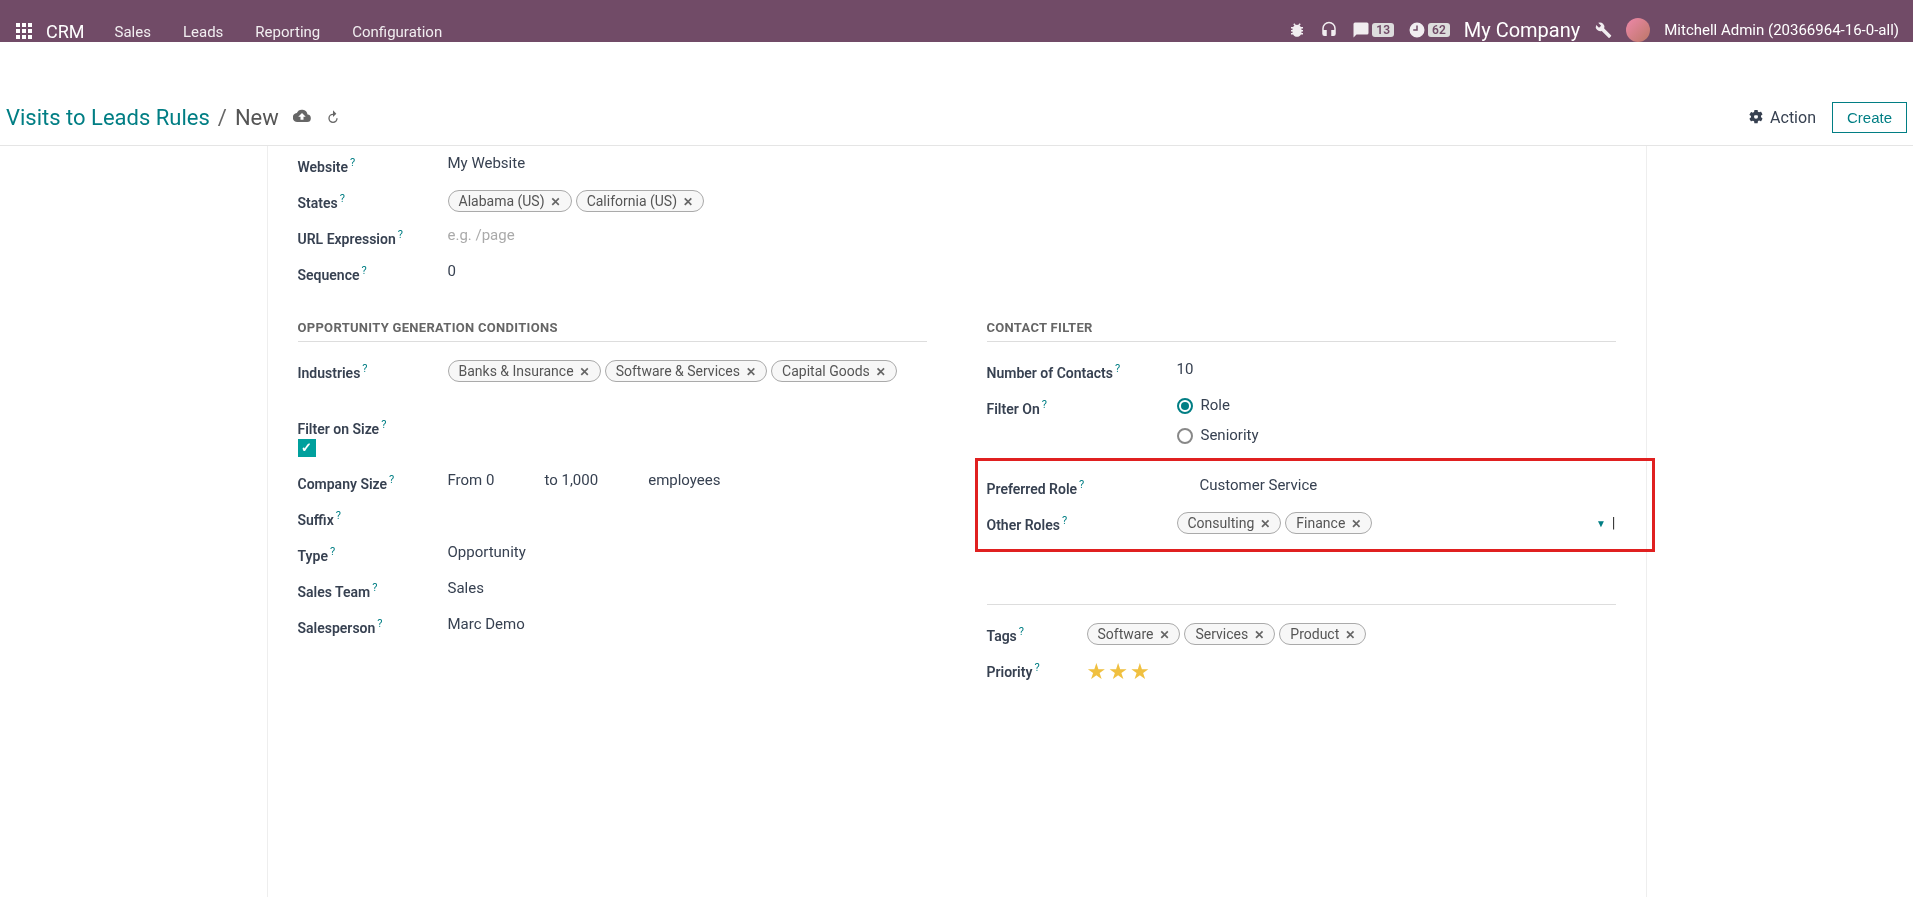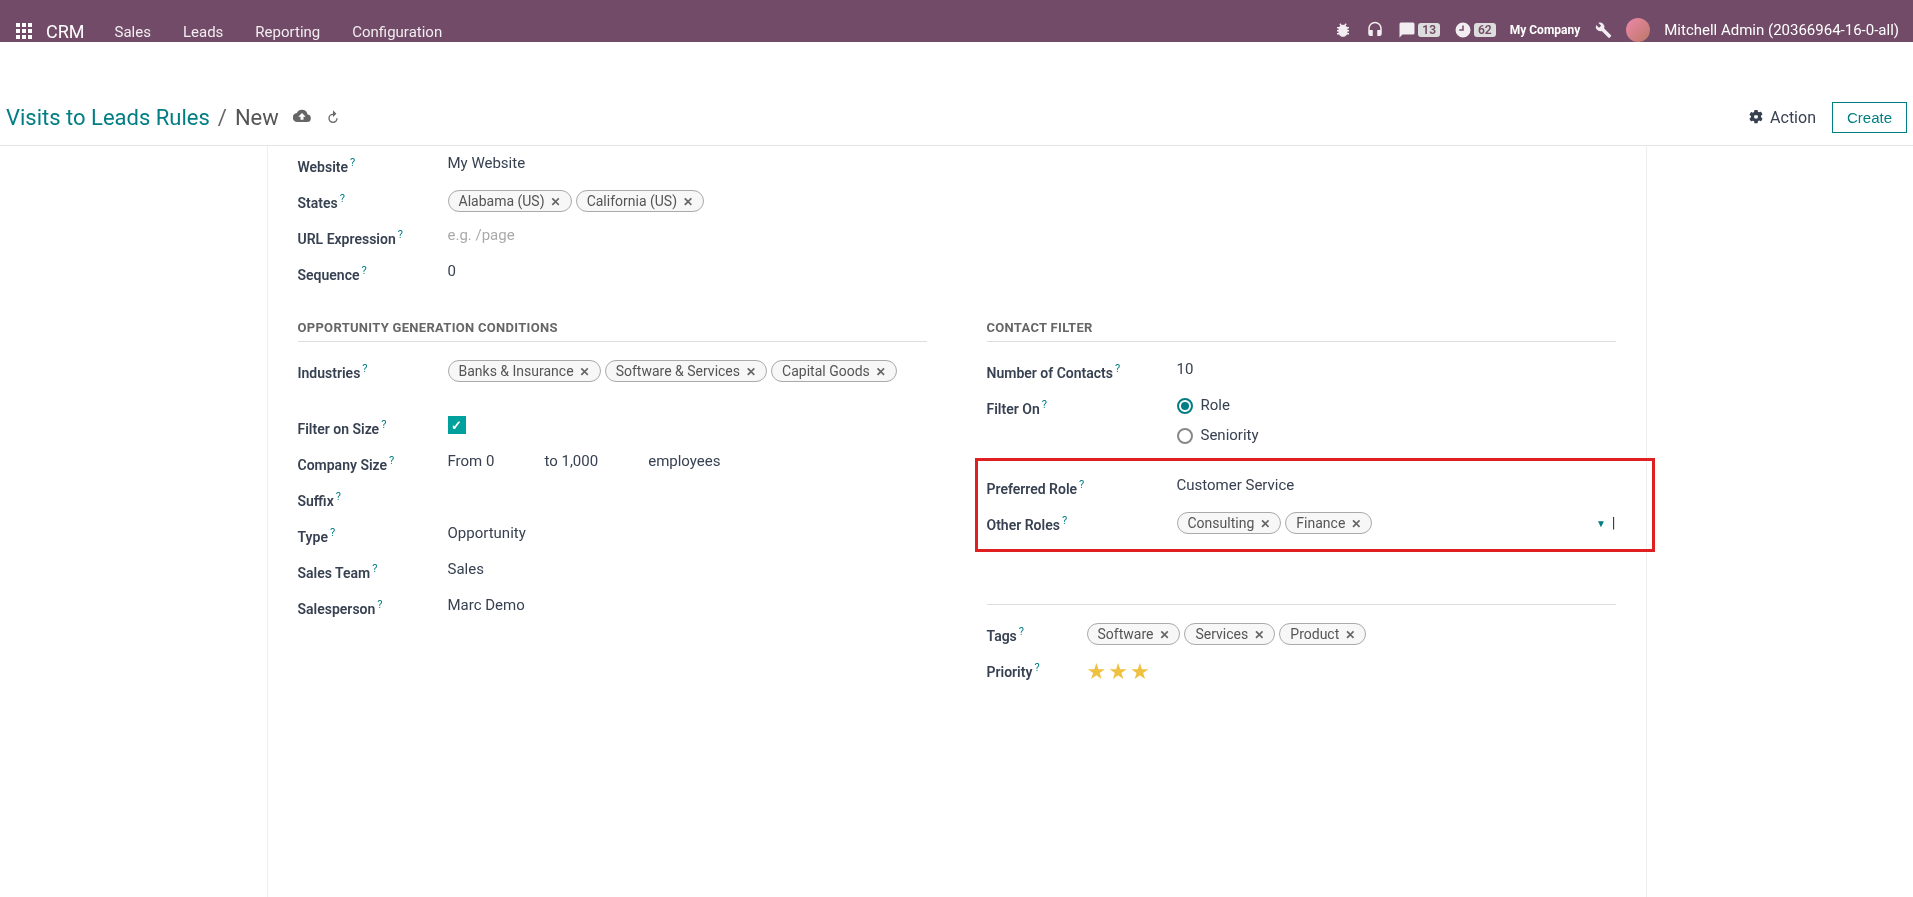--- a/index.html
+++ b/index.html
@@ -10,21 +10,21 @@
 .navbar-left { display: flex; align-items: center; gap: 4px; }
 .apps-icon { width: 18px; height: 18px; display: grid; grid-template-columns: repeat(3,4px); grid-template-rows: repeat(3,4px); gap: 2px; margin: 0 8px; cursor: pointer; }
 .apps-icon span { background: #fff; width: 4px; height: 4px; }
 .brand { font-size: 18px; font-weight: 400; margin-right: 12px; }
 .nav-link { color: rgba(255,255,255,0.9); padding: 0 14px; font-size: 15px; cursor: pointer; }
 .navbar-right { margin-left: auto; display: flex; align-items: center; gap: 14px; }
 .nav-icon { cursor: pointer; display: flex; align-items: center; color: rgba(255,255,255,0.9); }
 .nav-icon svg { fill: currentColor; }
 .badge-wrap { display: flex; align-items: center; gap: 2px; }
 .badge { background: #ddd; color: #714b67; border-radius: 3px; padding: 0 4px; font-size: 12px; font-weight: 600; }
-.company-name { font-size: 12px; font-weight: bold; }
+.company-name { font-size: 20px; }
 .avatar { width: 24px; height: 24px; border-radius: 50%; background: linear-gradient(135deg,#e8a 0%,#b76 100%); display:inline-block; }
 .user-name { font-size: 15px; margin-right: 6px; }
 
 
 .actionbar { display: flex; align-items: center; padding: 8px 6px; border-bottom: 1px solid #e5e5e5; height: 56px; margin-top: 48px; }
 .breadcrumb { display: flex; align-items: center; gap: 8px; font-size: 22px; }
 .breadcrumb a { color: #017e84; text-decoration: none; cursor: pointer; }
 .breadcrumb .sep { color: #666; }
 .breadcrumb .current { color: #555; }
 .bc-icon { color: #666; margin-left: 6px; cursor: pointer; }
@@ -184,21 +184,21 @@
           <span class="tag">
                 <span>Software &amp; Services</span>
                 <span class="tag-x">✕</span>
               </span>
           <span class="tag">
                 <span>Capital Goods</span>
                 <span class="tag-x">✕</span>
               </span>
         </div>
       </div>
-      <div class="field-row" style="margin-top:20px;">
+      <div class="field-row" style="margin-top:20px;flex-direction:column;">
         <div class="field-label"><span>Filter on Size</span><span class="help-sup">?</span></div>
         <div class="field-value">
               <span class="checkbox"></span>
             </div>
       </div>
       <div class="field-row">
         <div class="field-label"><span>Company Size</span><span class="help-sup">?</span></div>
         <div class="field-value size-row">
           <span><span>From</span> <span>0</span></span>
           <span><span>to</span> <span>1,000</span></span>
@@ -233,21 +233,21 @@
       <div class="field-row">
         <div class="field-label" style="width:190px;"><span>Filter On</span><span class="help-sup">?</span></div>
         <div class="field-value" style="flex-direction:column; align-items:flex-start; gap:12px;">
           <label><span class="radio checked"></span><span>Role</span></label>
           <label><span class="radio"></span><span>Seniority</span></label>
         </div>
       </div>
 
       <div class="highlight-box" style="left:-12px; top:168px; width:680px; height:94px;"></div>
 
-      <div class="field-row" style="margin-top:18px;">
+      <div class="field-row" style="margin-top:18px;gap:23px;">
         <div class="field-label" style="width:190px;"><span>Preferred Role</span><span class="help-sup">?</span></div>
         <div class="field-value">Customer Service</div>
       </div>
       <div class="field-row">
         <div class="field-label" style="width:190px;"><span>Other Roles</span><span class="help-sup">?</span></div>
         <div class="field-value input-cursor">
           <span class="tag">
                 <span>Consulting</span>
                 <span class="tag-x">✕</span>
               </span>

